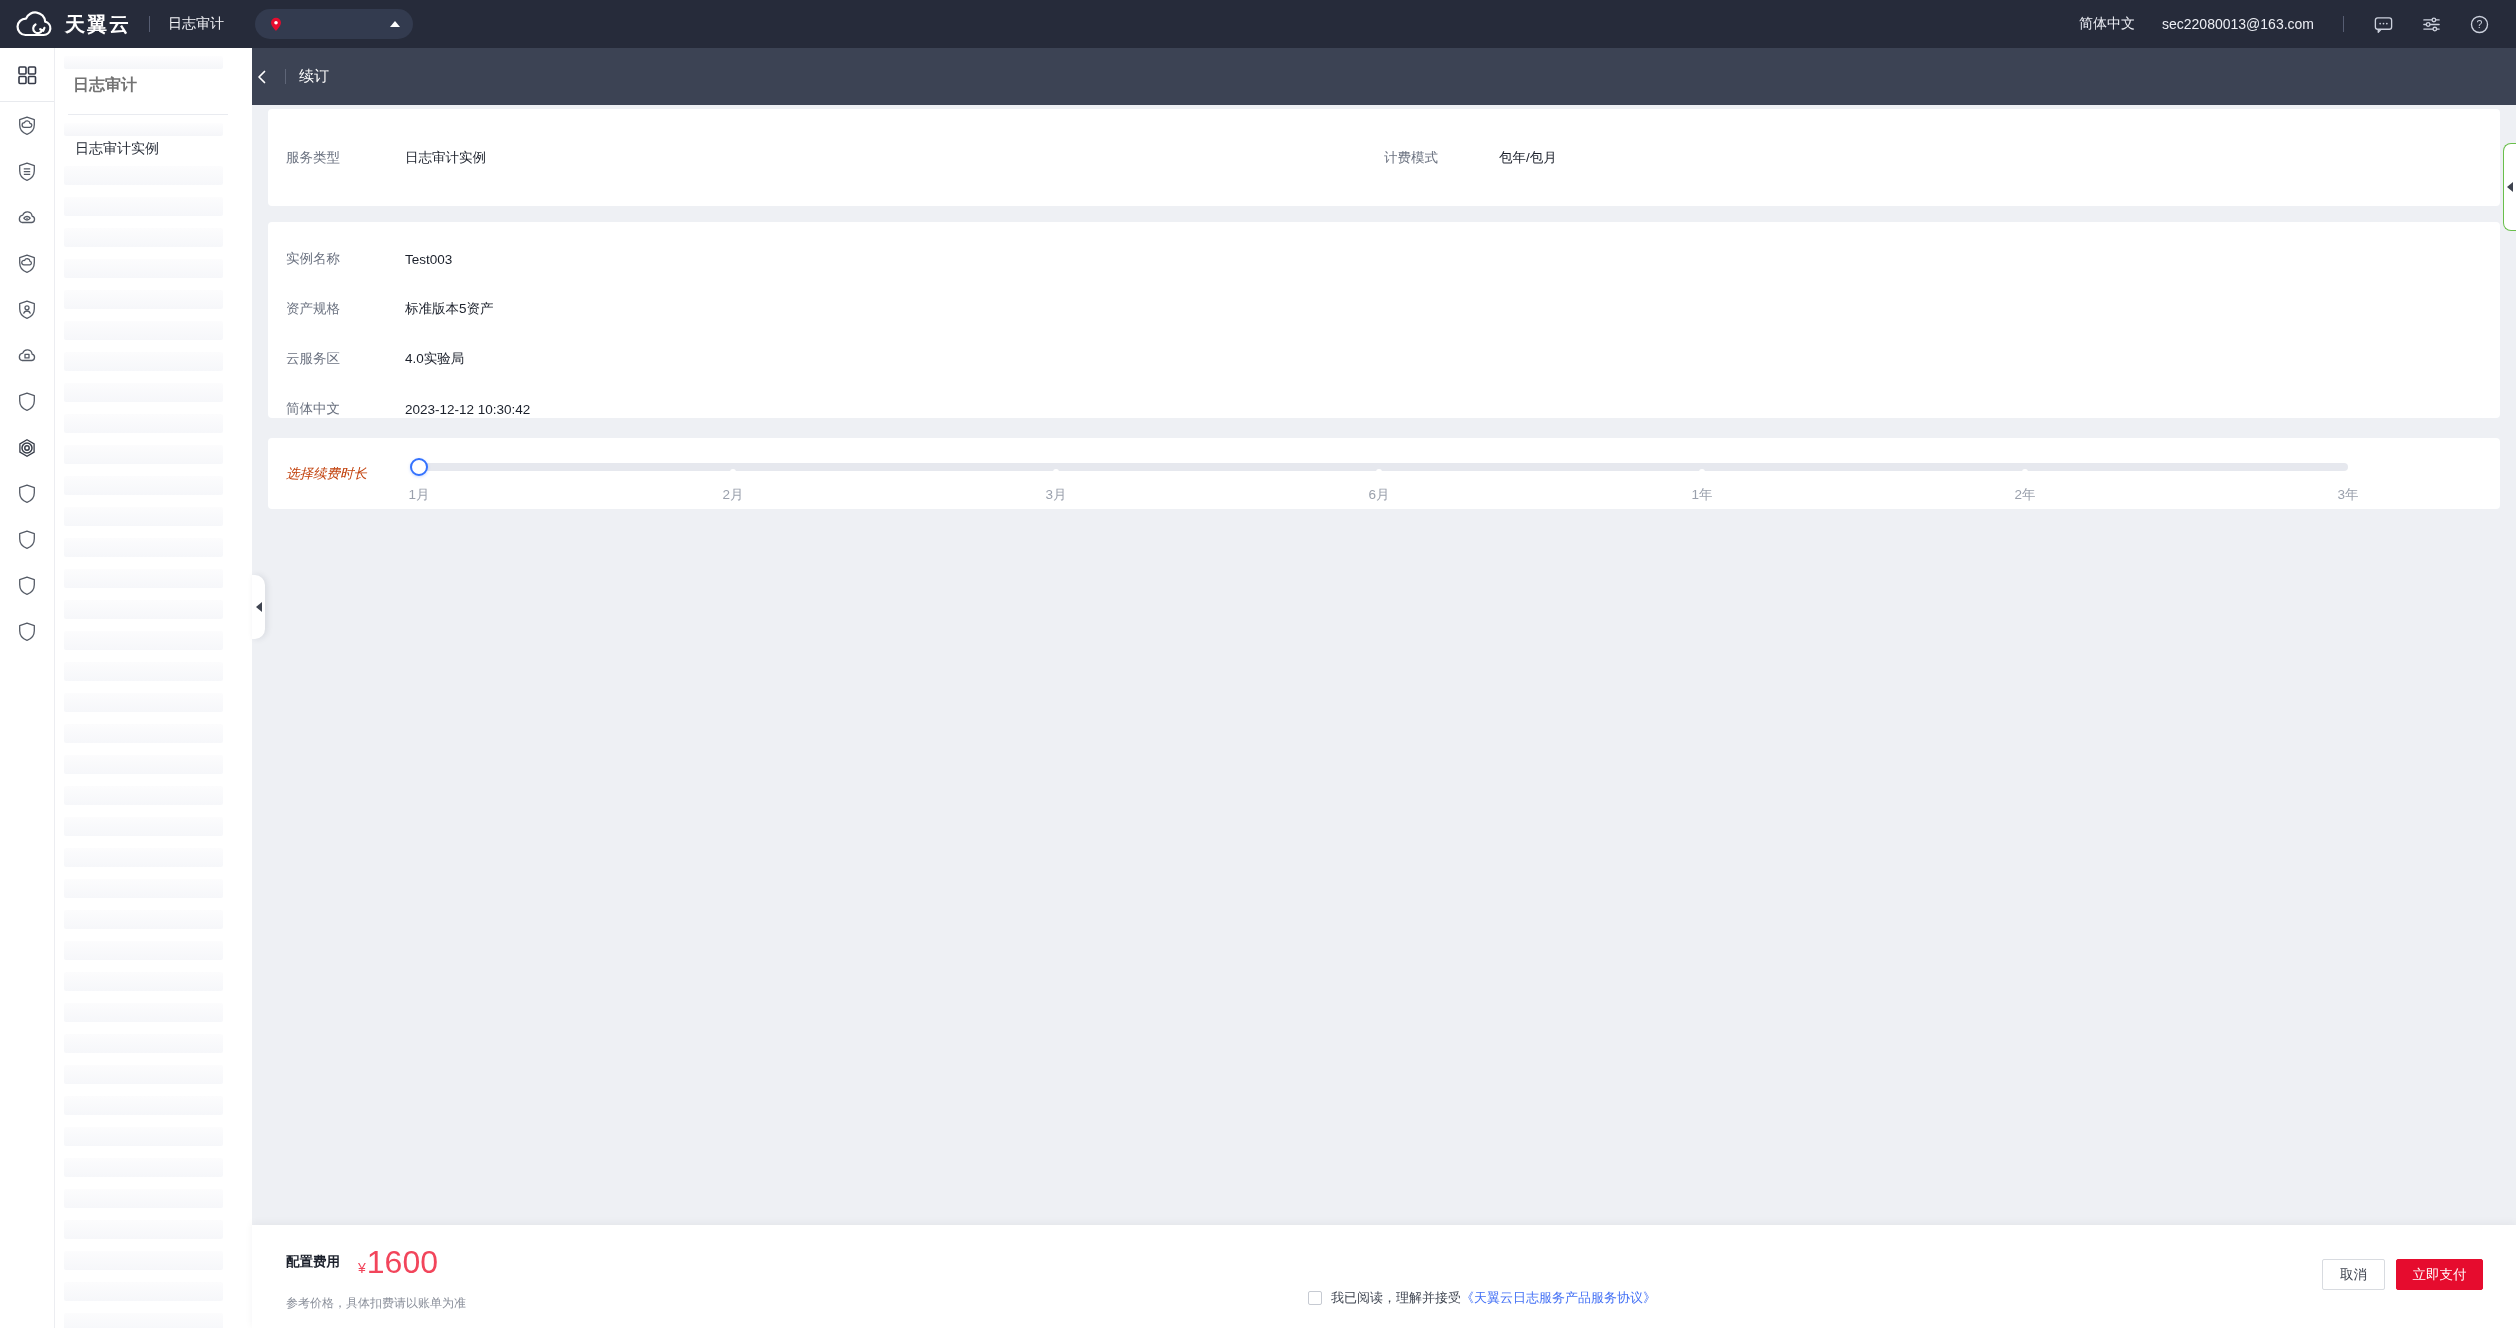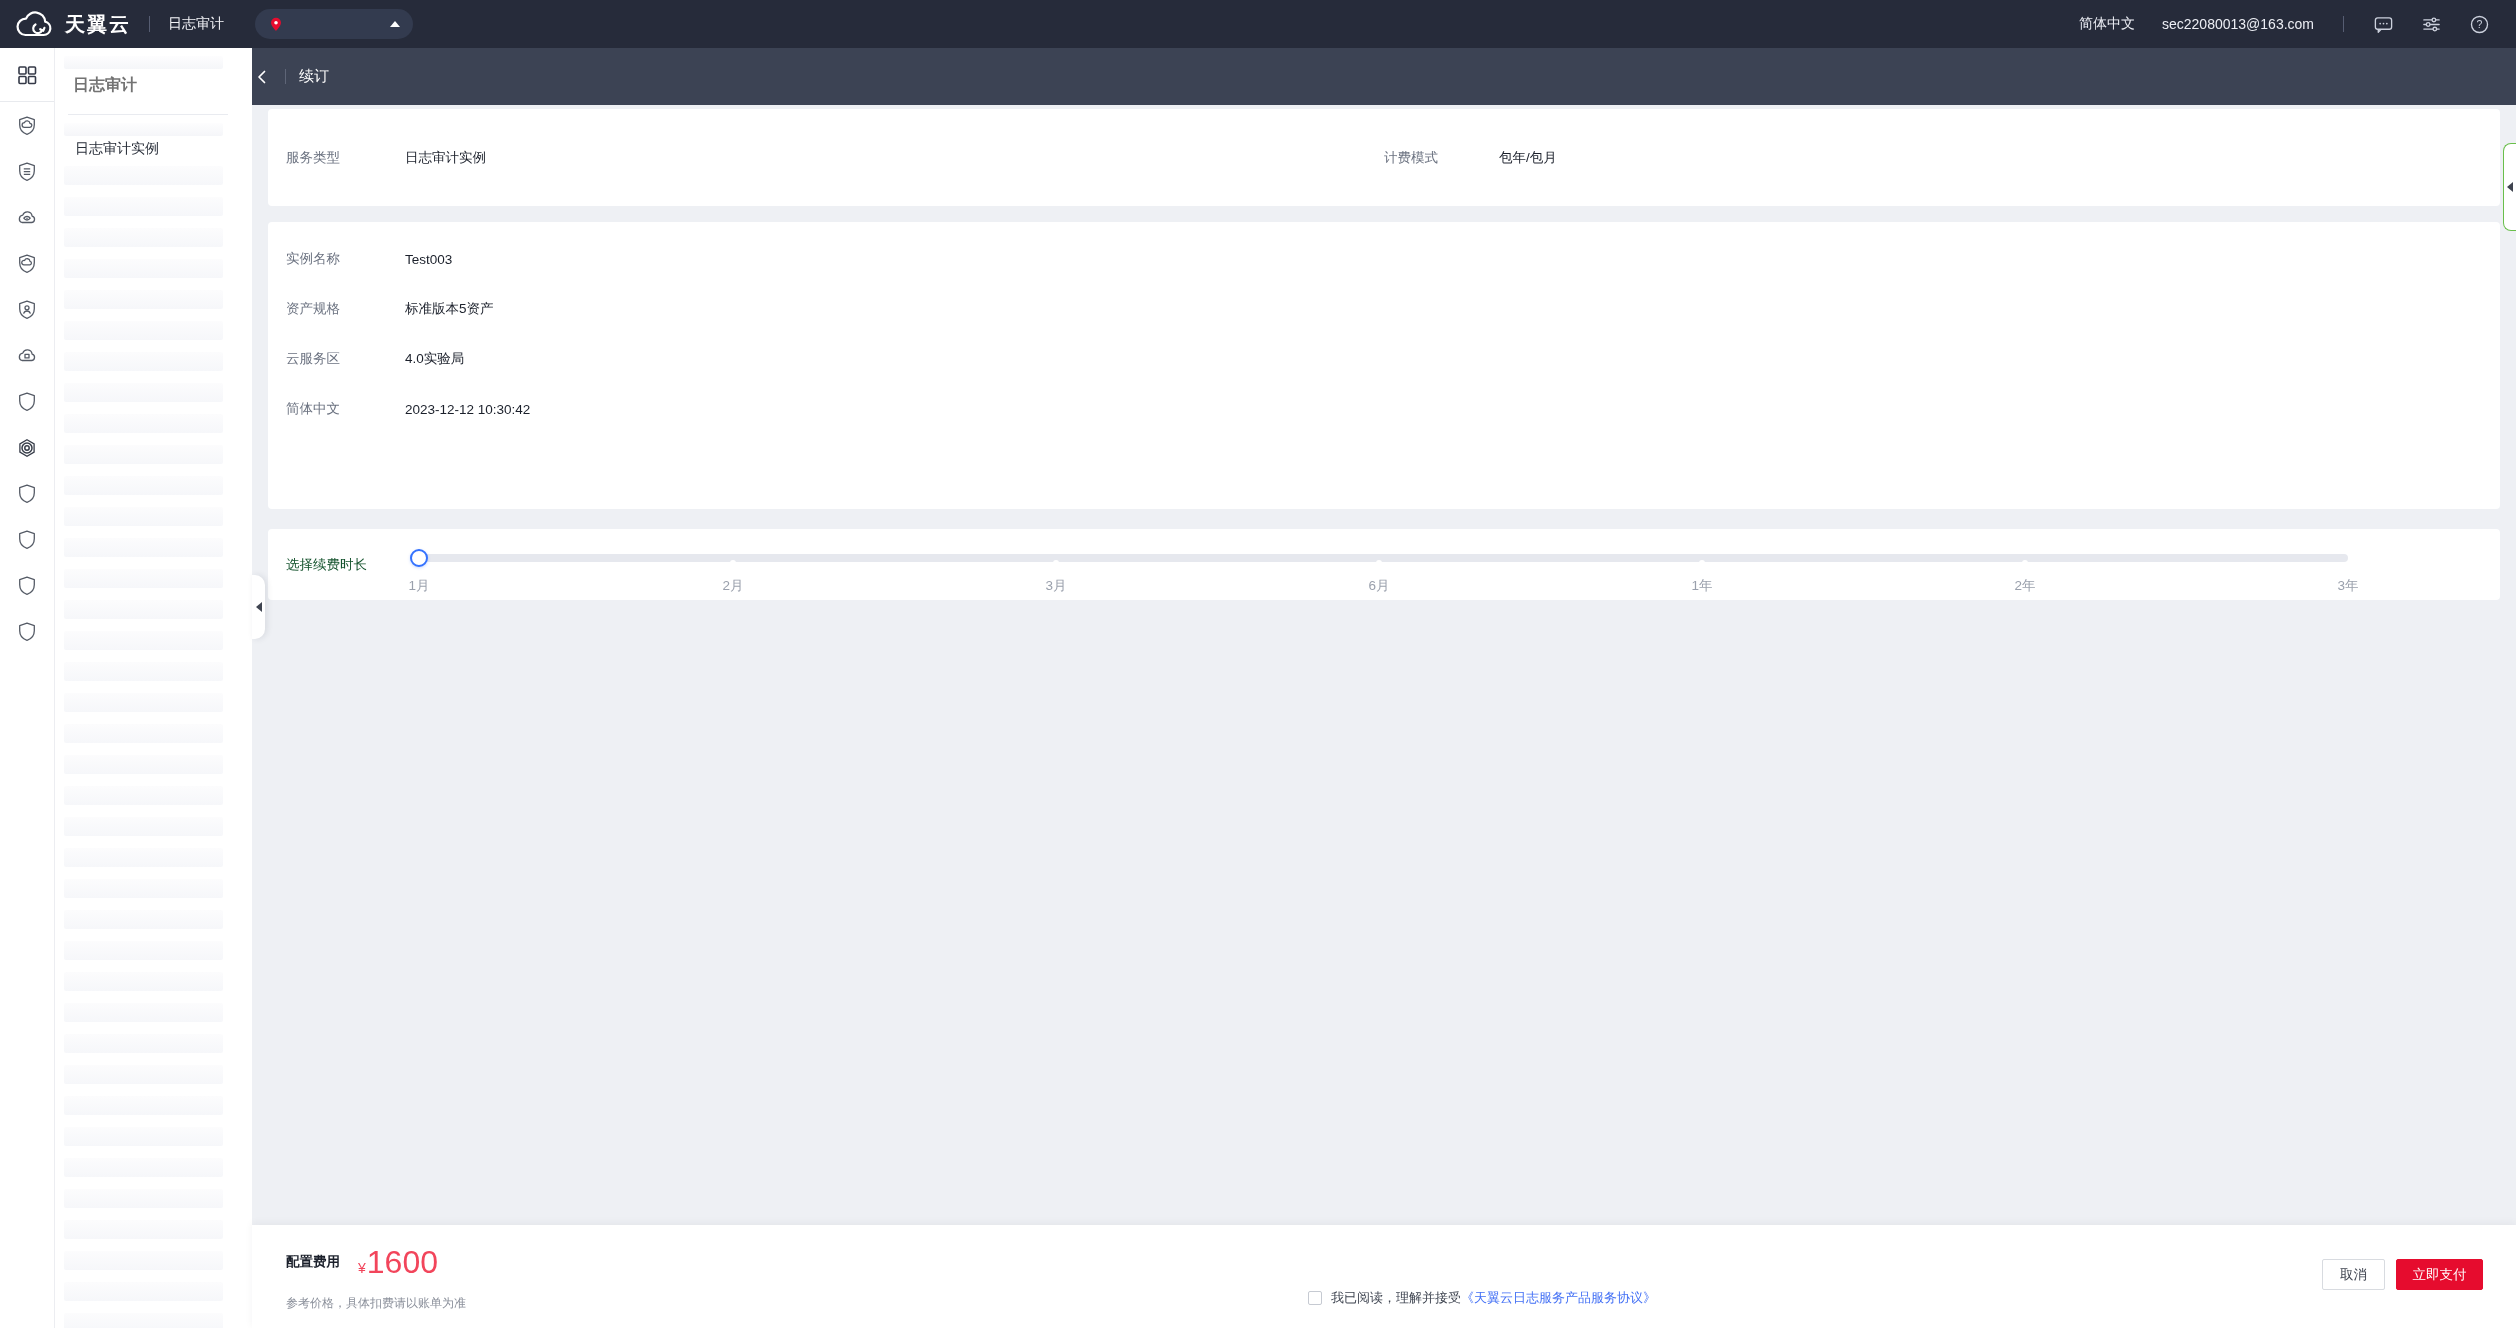--- a/index.html
+++ b/index.html
@@ -97,25 +97,25 @@
   .page-title { font-size:15px; color:#fff; }
 
   .content { position:absolute; top:57px; left:0; right:0; bottom:103px; background:#eef0f4; overflow:hidden; }
   .card { background:#fff; border-radius:4px; margin:0 16px; }
   .card-service { margin-top:4px; height:97px; display:flex; align-items:center; padding:0 18px; }
   .field { display:flex; align-items:center; width:50%; }
   .field-label { width:119px; flex-shrink:0; font-size:13.5px; color:#6b7280; }
   .field-value { font-size:13.5px; color:#1b202b; }
   .field-billing .field-label { width:115px; }
 
-  .card-instance { margin-top:16px; height:287px; padding:12px 18px 0; }
+  .card-instance { margin-top:16px; height:196px; padding:12px 18px 0; }
   .info-row { height:50px; display:flex; align-items:center; }
 
   .card-duration { margin-top:20px; height:71px; position:relative; }
-  .duration-label { position:absolute; left:18px; top:27px; font-size:13.5px; color:#14532d; }
+  .duration-label { position:absolute; left:18px; top:27px; font-size:13.5px; color:#c2410c;font-style:italic; }
   .slider { position:absolute; left:142px; right:152px; top:20px; height:18px; }
   .slider-track { position:absolute; left:0; right:0; top:5px; height:8px; border-radius:4px; background:#e6e8ee; cursor:pointer; }
   .slider-dot { position:absolute; top:6px; width:6px; height:6px; margin-left:-3px; border-radius:50%; background:#fff; }
   .dot-1{left:16.667%;} .dot-2{left:33.333%;} .dot-3{left:50%;} .dot-4{left:66.667%;} .dot-5{left:83.333%;}
   .slider-handle {
     position:absolute; left:9px; top:0; width:18px; height:18px; margin-left:-9px;
     border-radius:50%; background:#fff; border:2.5px solid #3472fe;
     box-shadow:0 1px 3px rgba(52,114,254,.25); cursor:grab;
   }
   .tick-label { position:absolute; top:28px; transform:translateX(-50%); font-size:13.5px; color:#9aa0ac; white-space:nowrap; }

